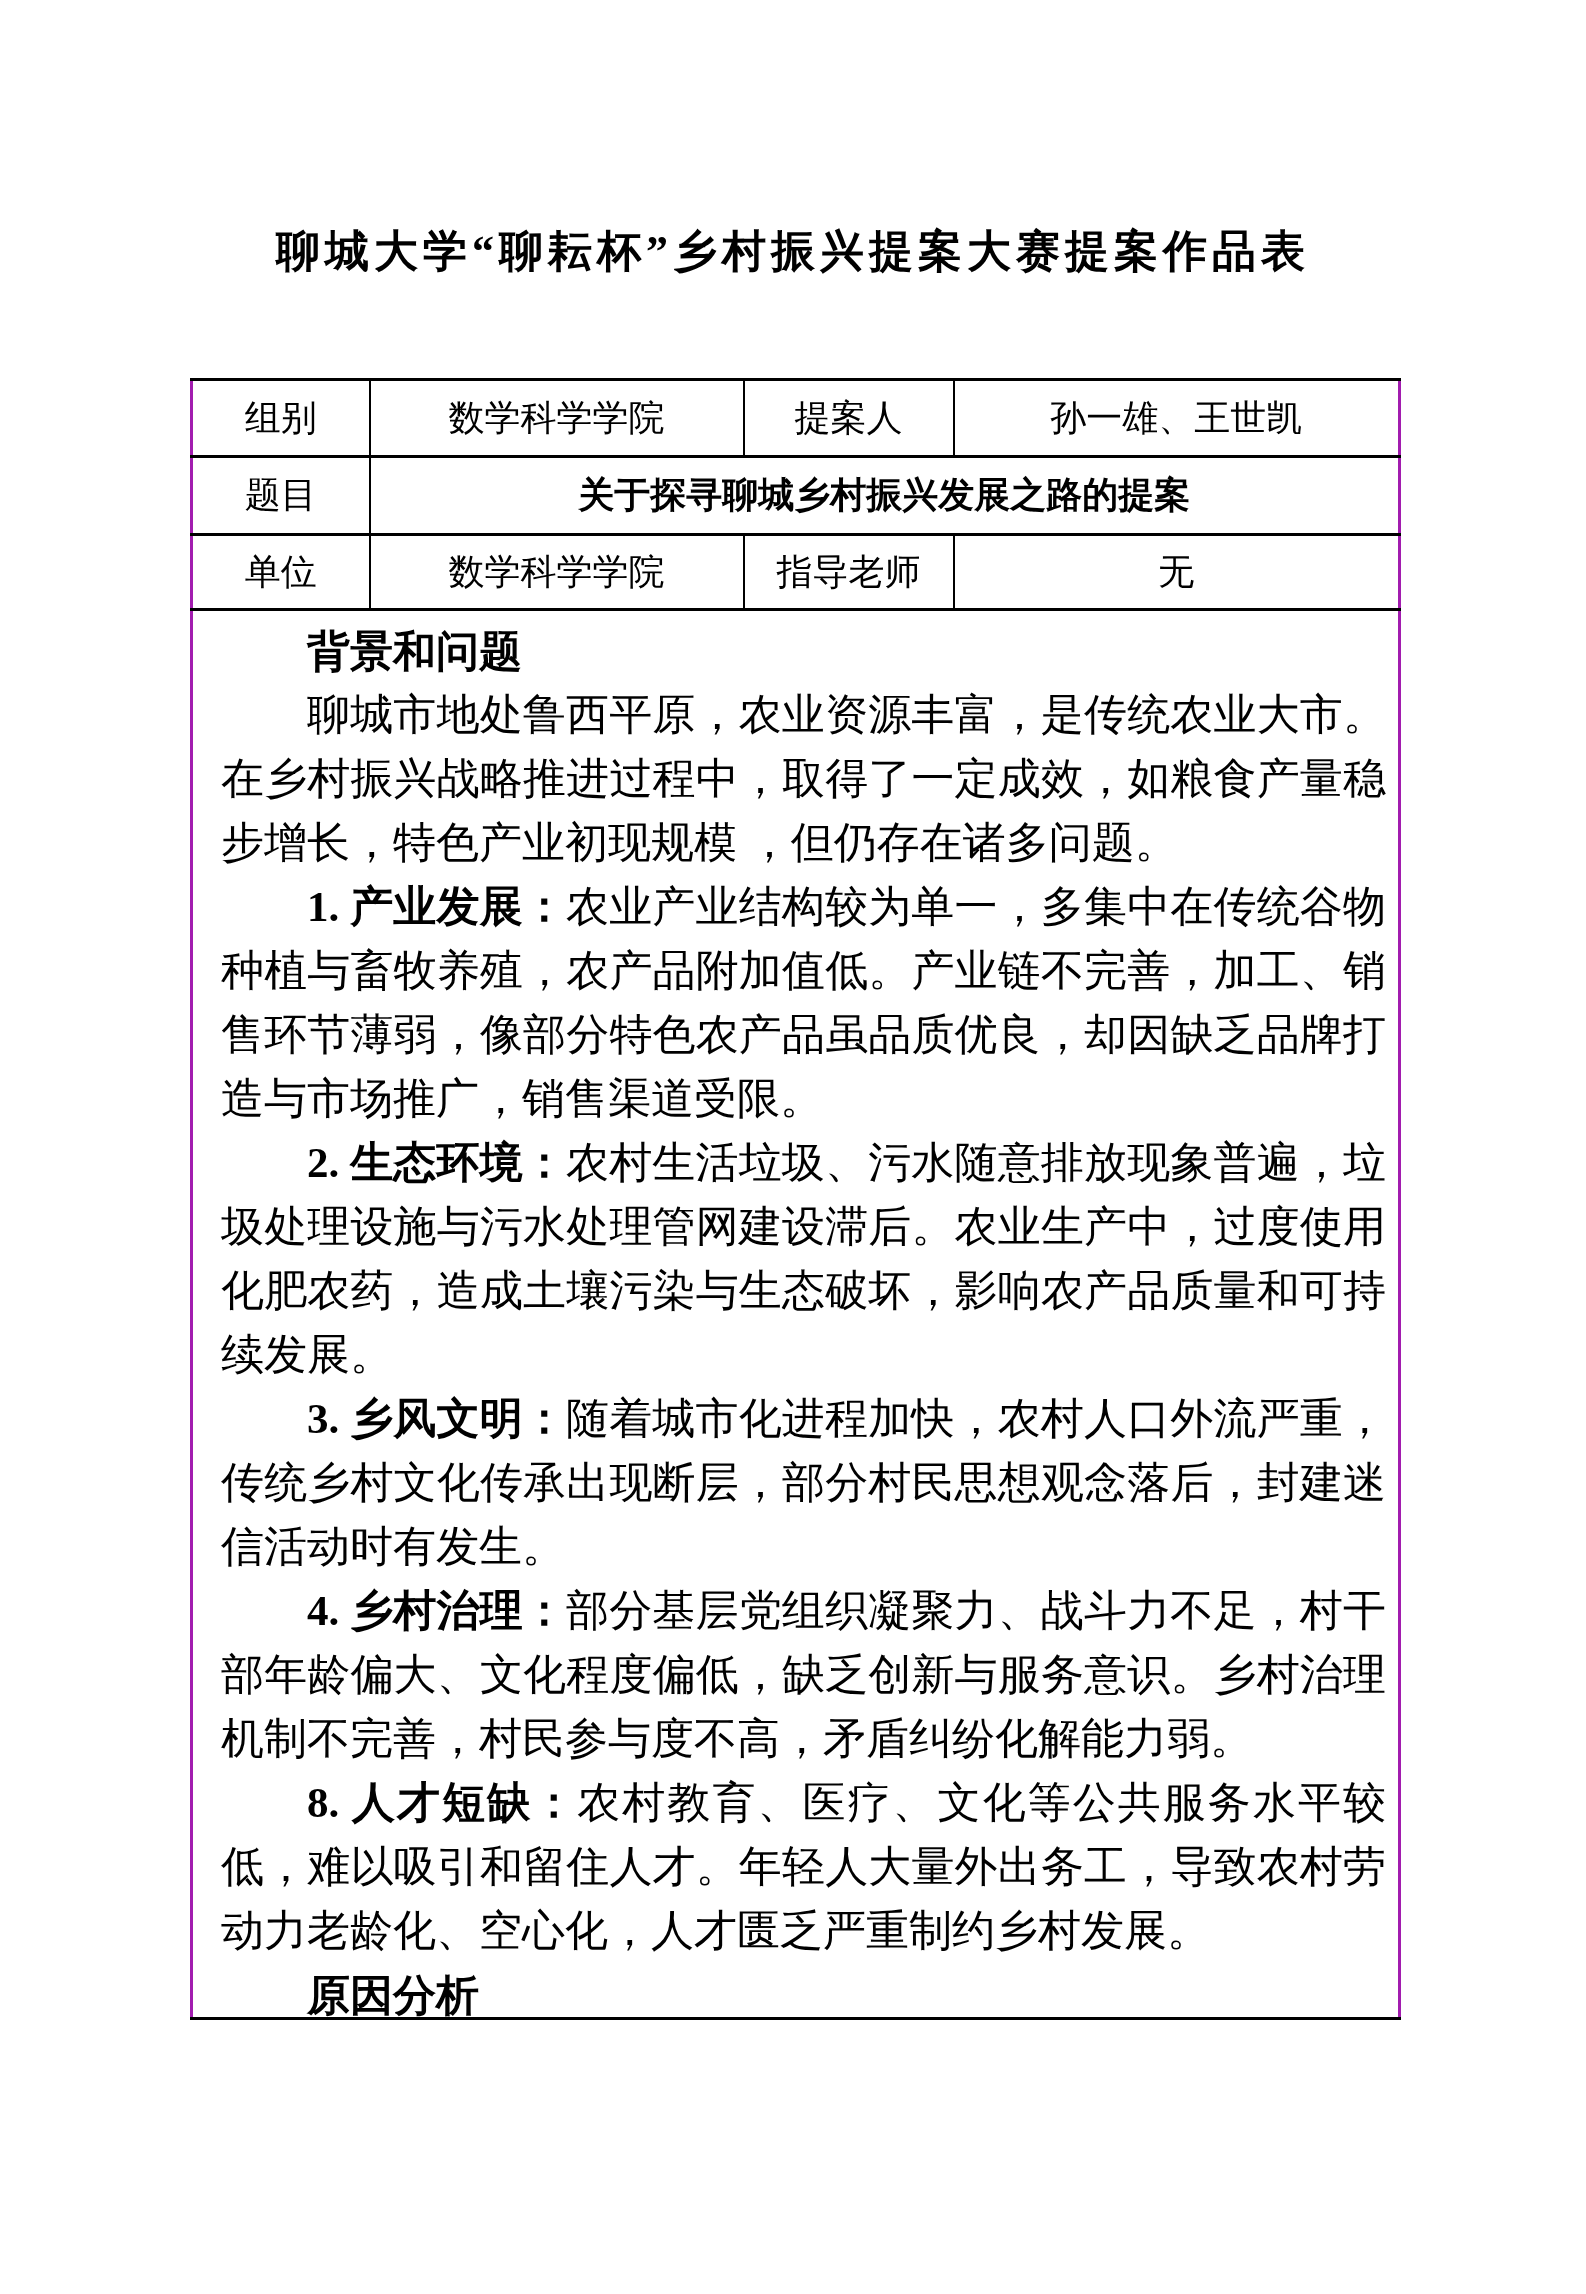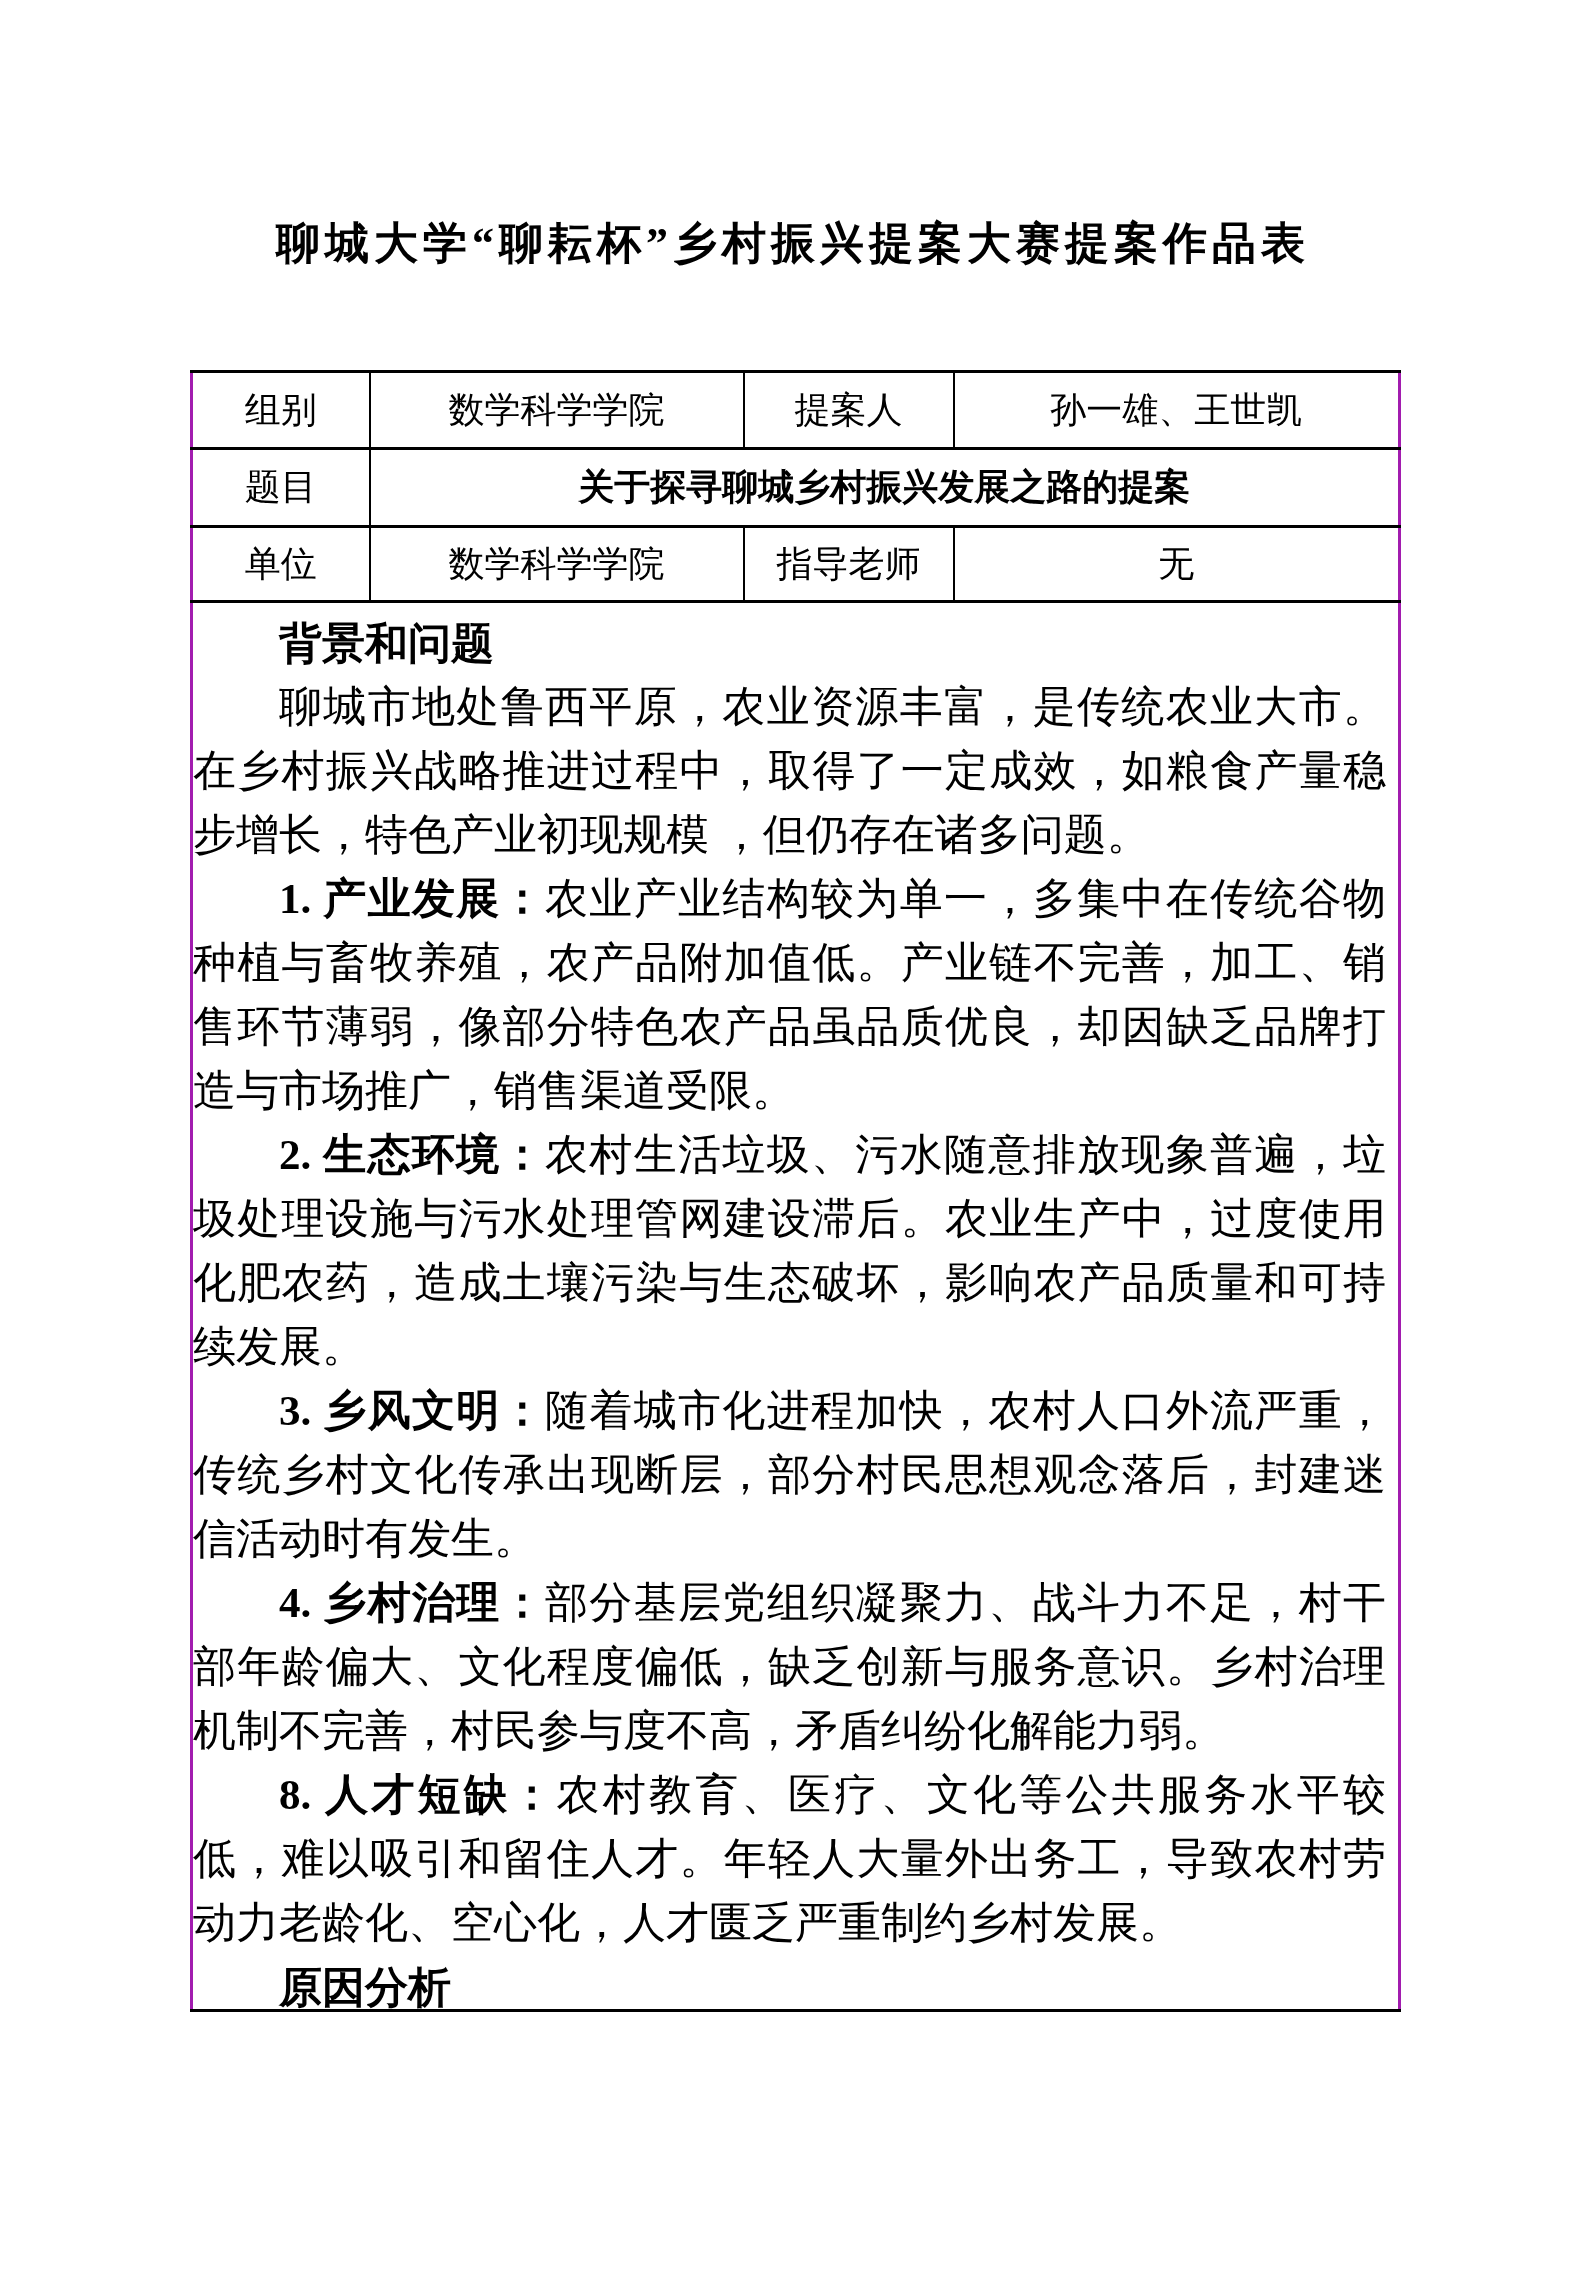--- a/index.html
+++ b/index.html
@@ -10,21 +10,21 @@
   .page {
     position: relative;
     width: 1586px;
     height: 2294px;
     background: #ffffff;
     color: #000000;
     font-family: "Liberation Serif", "DejaVu Serif", serif;
     overflow: hidden;
   }
   .page-title {
-    margin: 8px;
+    margin: 16px;
     padding-top: 208px;
     text-align: center;
     font-size: 44px;
     line-height: 56px;
     font-weight: bold;
     letter-spacing: 5px;
     font-family: "Liberation Serif", "DejaVu Serif", serif;
   }
   table.form-table {
     border-collapse: collapse;
@@ -52,21 +52,21 @@
     font-size: 44px;
     font-weight: bold;
   }
   td.content-cell {
     vertical-align: top;
     text-align: left;
   }
   .content-box {
     height: 1398px;
     overflow: hidden;
-    padding: 8px 12px 0 0;
+    padding: 8px 12px 0 28px;
     border-radius: 25px;
   }
   .content-box p {
     margin: 0;
     font-size: 43px;
     line-height: 64px;
     text-align: justify;
     text-justify: inter-character;
     text-indent: 86px;
     font-family: "Liberation Serif", "DejaVu Serif", serif;

